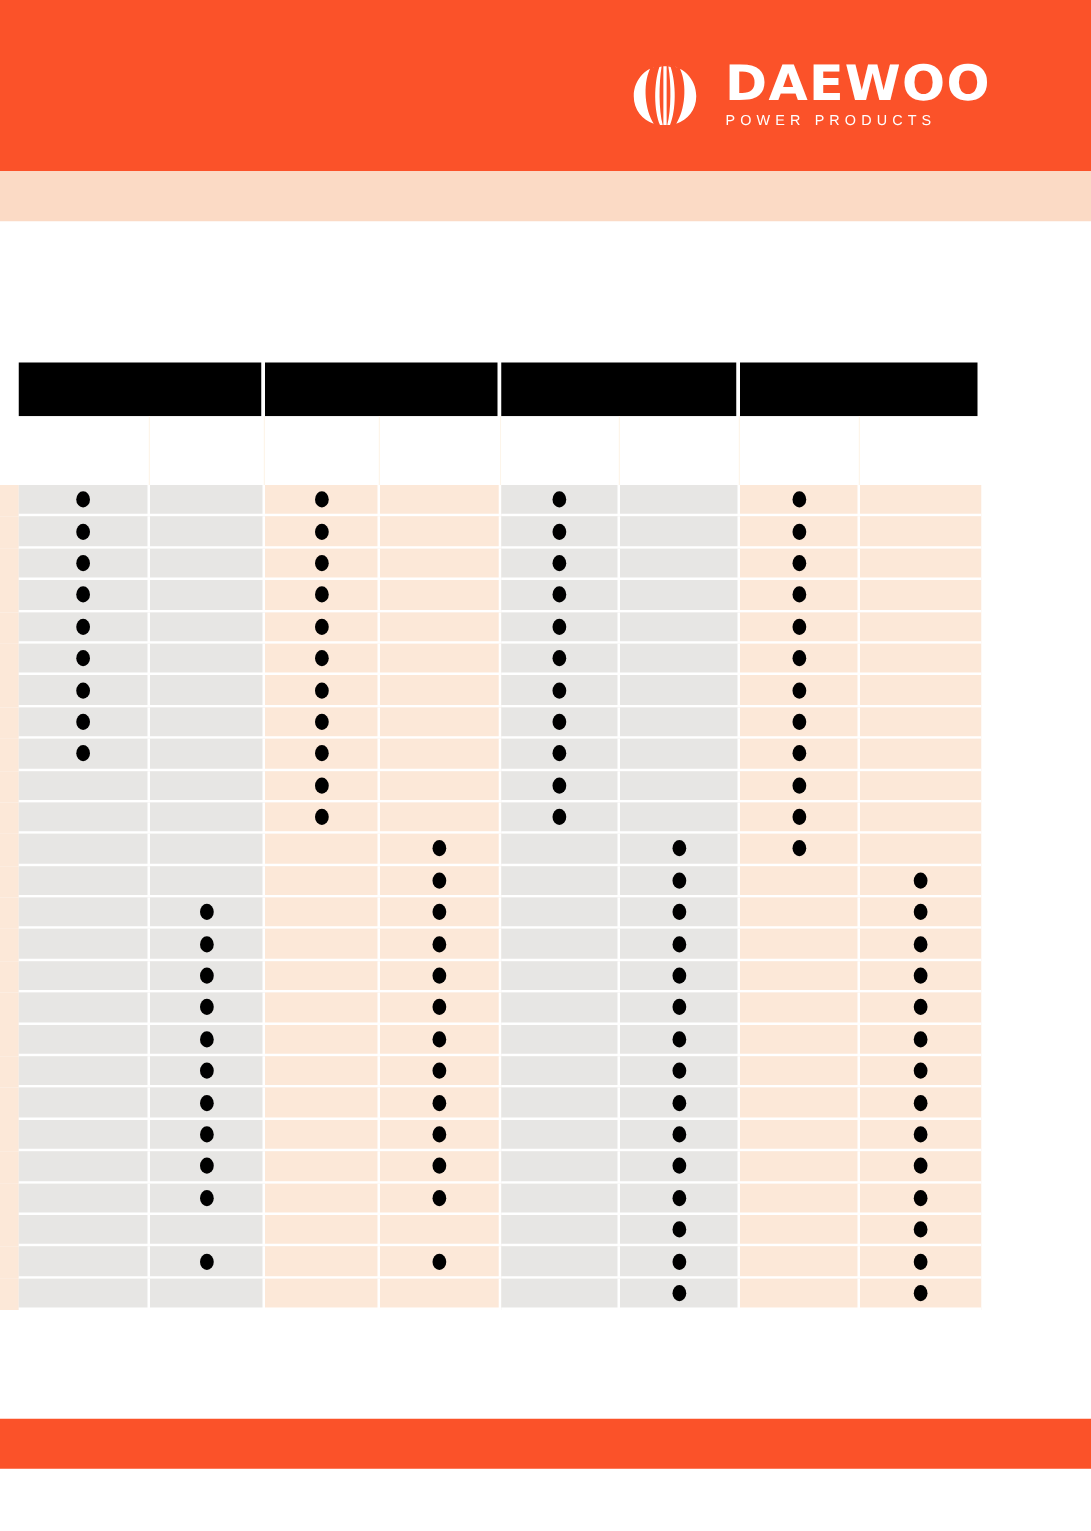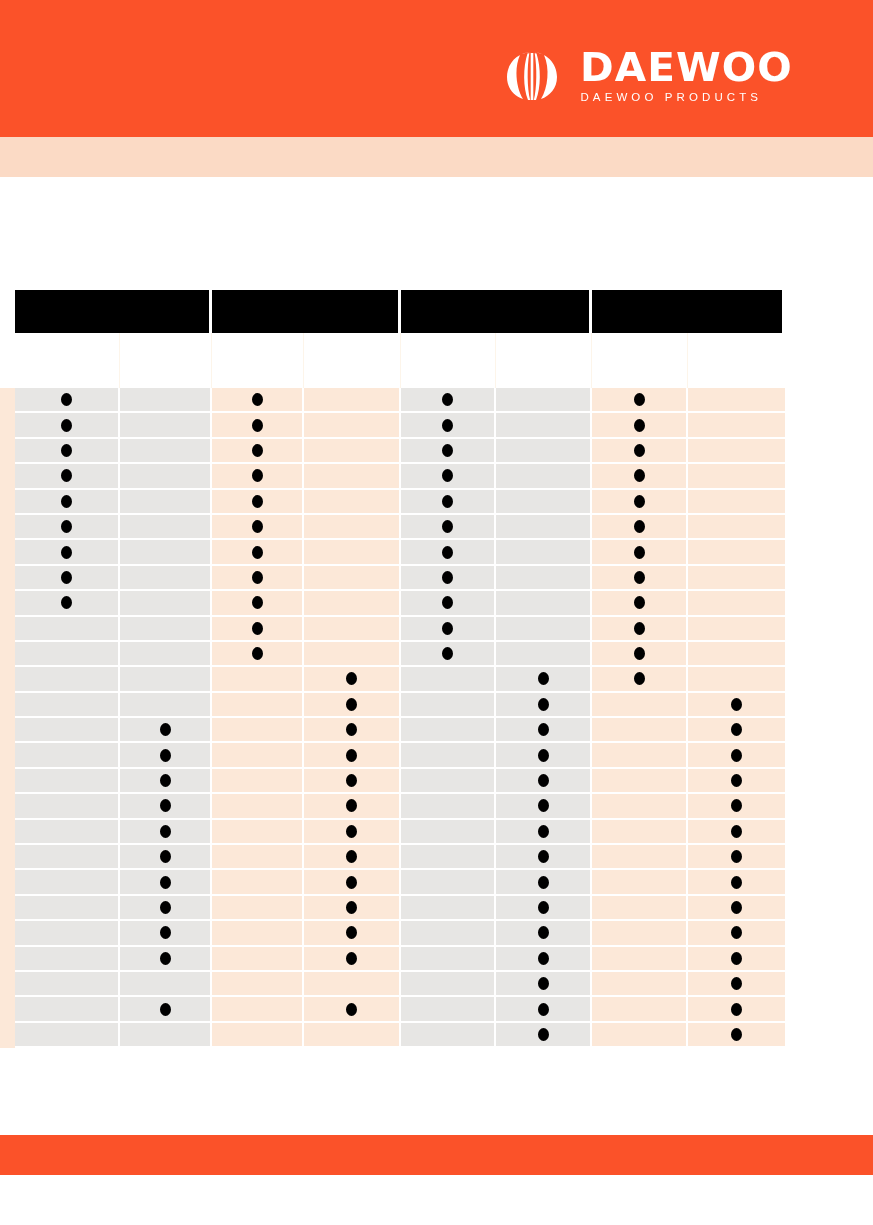--- a/index.html
+++ b/index.html
@@ -93,21 +93,21 @@
           <path d="M34 2 C20 2 9 13 9 27 C9 38 16 46 25 49 C18 38 16 18 22 5 C26 3 30 2 34 2 Z"></path>
           <path d="M34 2 C38 2 42 3 46 5 C52 18 50 38 43 49 C52 46 59 38 59 27 C59 13 48 2 34 2 Z"></path>
           <path d="M29.5 3.5 C25 17 25 38 30 50 L32.2 50 C29 38 29 17 31.3 3.2 Z"></path>
           <path d="M38.5 3.5 C43 17 43 38 38 50 L35.8 50 C39 38 39 17 36.7 3.2 Z"></path>
           <rect x="32.7" y="3" width="2.6" height="47"></rect>
         </g>
       </svg>
     </div>
     <div class="logo-text">
       <div class="logo-word">DAEWOO</div>
-      <div class="logo-sub">DAEWOO PRODUCTS</div>
+      <div class="logo-sub">POWER PRODUCTS</div>
     </div>
   </div>
 </div>
 
 <div class="peach-band"></div>
 
 <div class="spec-table">
 
   <div class="head-row">
     <div class="head-gutter"></div>

